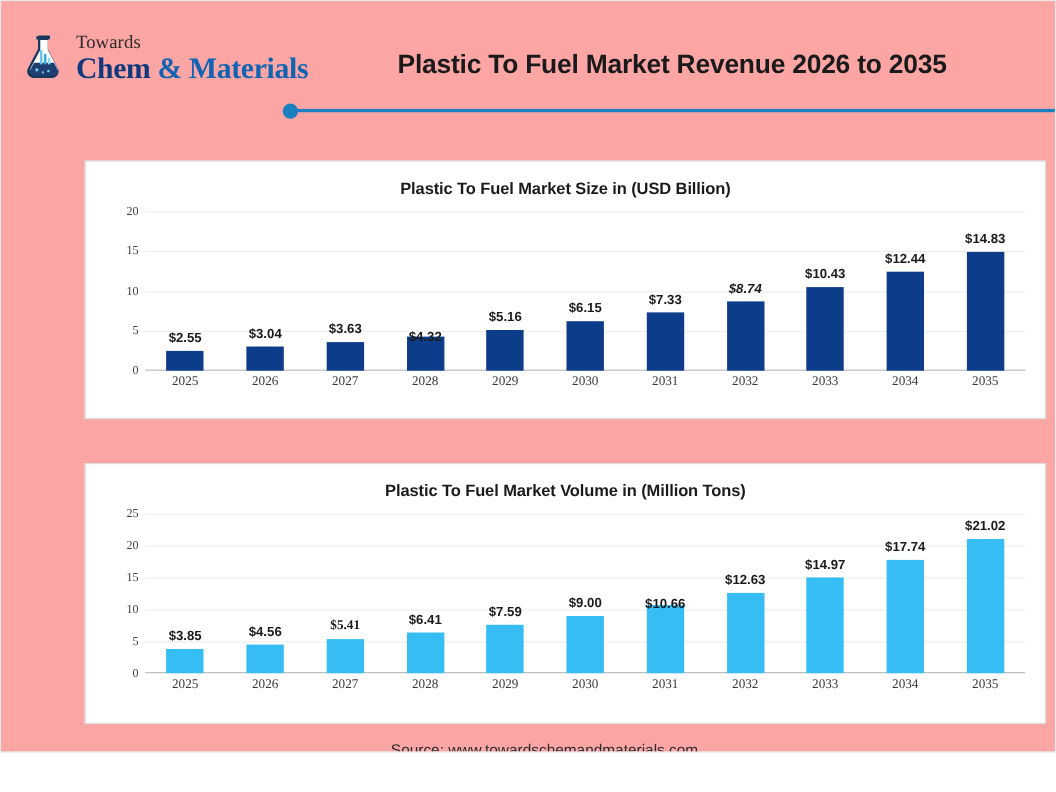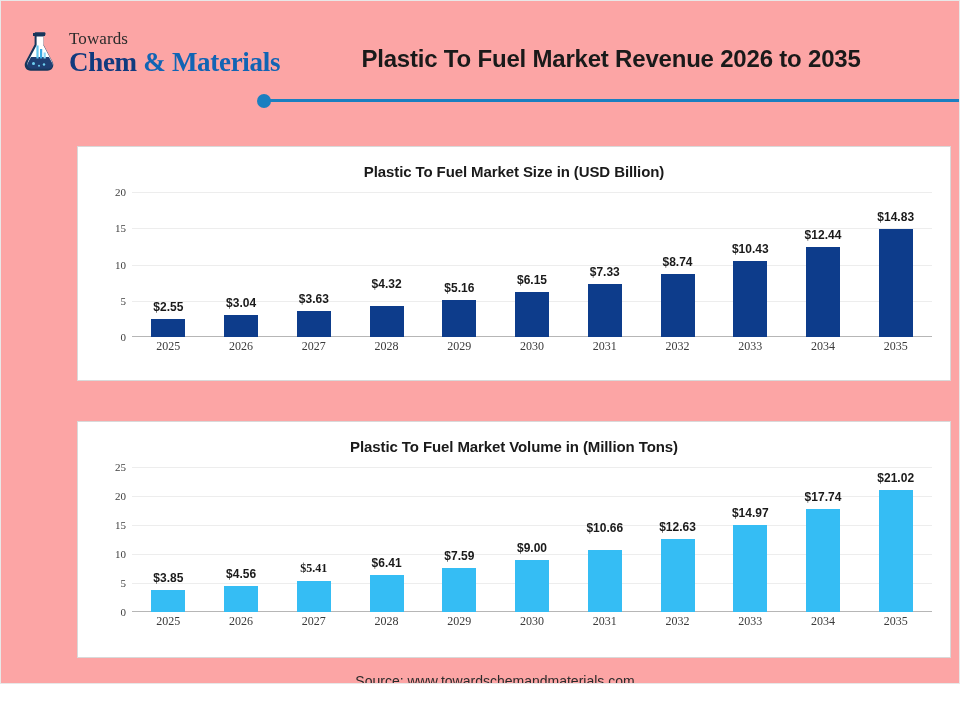--- a/index.html
+++ b/index.html
@@ -256,37 +256,37 @@
           </div>
           <div class="bar-slot">
             <div class="bar-label" style="bottom: 27.04px;">$3.04</div>
             <div class="bar" style="height: 22.04px; background: rgb(13, 60, 139);"></div>
           </div>
           <div class="bar-slot">
             <div class="bar-label" style="bottom: 31.3175px;">$3.63</div>
             <div class="bar" style="height: 26.3175px; background: rgb(13, 60, 139);"></div>
           </div>
           <div class="bar-slot">
-            <div class="bar-label" style="bottom: 46px;">$4.32</div>
+            <div class="bar-label" style="bottom: 24px;">$4.32</div>
             <div class="bar" style="height: 31.32px; background: rgb(13, 60, 139);"></div>
           </div>
           <div class="bar-slot">
             <div class="bar-label" style="bottom: 42.41px;">$5.16</div>
             <div class="bar" style="height: 37.41px; background: rgb(13, 60, 139);"></div>
           </div>
           <div class="bar-slot">
             <div class="bar-label" style="bottom: 49.5875px;">$6.15</div>
             <div class="bar" style="height: 44.5875px; background: rgb(13, 60, 139);"></div>
           </div>
           <div class="bar-slot">
             <div class="bar-label" style="bottom: 58.1425px;">$7.33</div>
             <div class="bar" style="height: 53.1425px; background: rgb(13, 60, 139);"></div>
           </div>
           <div class="bar-slot">
-            <div class="bar-label" style="bottom: 68.365px;">$8.74</div>
+            <div class="bar-label" style="bottom: 68.365px; font-style: italic;">$8.74</div>
             <div class="bar" style="height: 63.365px; background: rgb(13, 60, 139);"></div>
           </div>
           <div class="bar-slot">
             <div class="bar-label" style="bottom: 80.6175px;">$10.43</div>
             <div class="bar" style="height: 75.6175px; background: rgb(13, 60, 139);"></div>
           </div>
           <div class="bar-slot">
             <div class="bar-label" style="bottom: 95.19px;">$12.44</div>
             <div class="bar" style="height: 90.19px; background: rgb(13, 60, 139);"></div>
           </div>
@@ -349,21 +349,21 @@
           </div>
           <div class="bar-slot">
             <div class="bar-label" style="bottom: 49.022px;">$7.59</div>
             <div class="bar" style="height: 44.022px; background: rgb(53, 189, 244);"></div>
           </div>
           <div class="bar-slot">
             <div class="bar-label" style="bottom: 57.2px;">$9.00</div>
             <div class="bar" style="height: 52.2px; background: rgb(53, 189, 244);"></div>
           </div>
           <div class="bar-slot">
-            <div class="bar-label" style="bottom: 77px;">$10.66</div>
+            <div class="bar-label" style="bottom: 56px;">$10.66</div>
             <div class="bar" style="height: 61.828px; background: rgb(53, 189, 244);"></div>
           </div>
           <div class="bar-slot">
             <div class="bar-label" style="bottom: 78.254px;">$12.63</div>
             <div class="bar" style="height: 73.254px; background: rgb(53, 189, 244);"></div>
           </div>
           <div class="bar-slot">
             <div class="bar-label" style="bottom: 91.826px;">$14.97</div>
             <div class="bar" style="height: 86.826px; background: rgb(53, 189, 244);"></div>
           </div>

